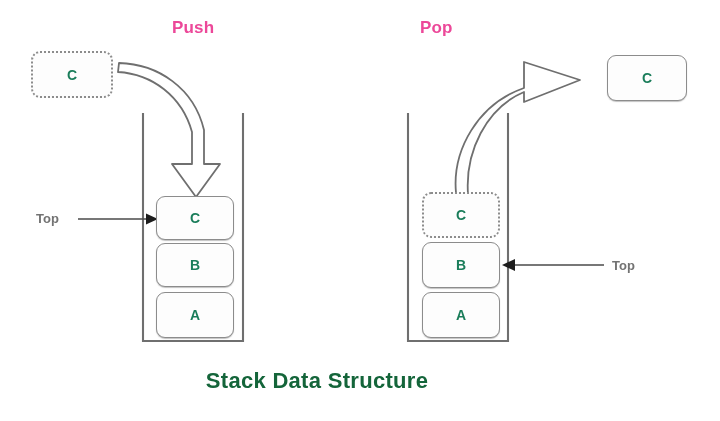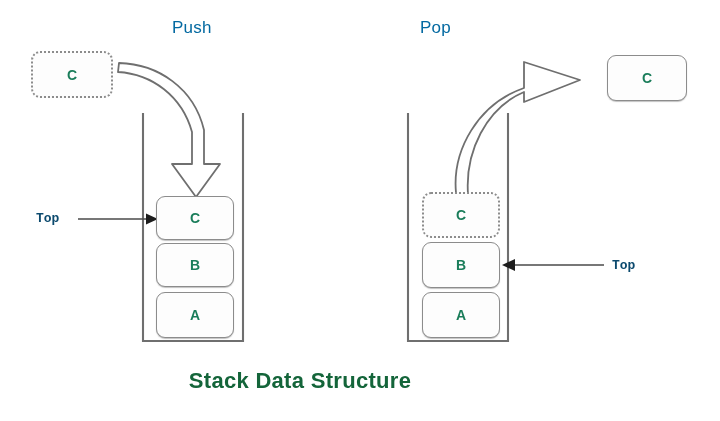--- a/index.html
+++ b/index.html
@@ -21,38 +21,39 @@
     left: 0;
     top: 0;
     width: 720px;
     height: 421px;
   }
 
   
   .op-label {
     position: absolute;
     font-size: 17px;
-    font-weight: normal;
-    color: #0369a1;
+    font-weight: bold;
+    color: #ec4899;
     letter-spacing: .2px;
     white-space: nowrap;
   }
   #push-label { left: 172px; top: 18px; }
   #pop-label  { left: 420px; top: 18px; }
 
   #diagram-title {
     position: absolute;
     left: 0;
     top: 368px;
     width: 600px;
     text-align: center;
     font-size: 22px;
     font-weight: bold;
     color: #14653a;
     letter-spacing: .3px;
+    padding-left: 17px;
   }
 
   
   .elem-box {
     position: absolute;
     box-sizing: border-box;
     border-radius: 9px;
     background: #fdfdfd;
     color: #1a7d5a;
     font-size: 14px;
@@ -82,23 +83,22 @@
   #pop-box-b { left: 422px; top: 242px; width: 78px; height: 46px; }
   #pop-box-a { left: 422px; top: 292px; width: 78px; height: 46px; }
   
   #pop-outgoing { left: 607px; top: 55px; width: 80px; height: 46px; }
 
   
   .top-label {
     position: absolute;
     font-size: 13px;
     font-weight: bold;
-    color: #0c4a6e;
+    color: #737373;
     white-space: nowrap;
-    font-family: Liberation Mono, monospace;
   }
   #push-top-label { left: 36px; top: 211px; }
   #pop-top-label  { left: 612px; top: 258px; }
 </style>
 </head>
 <body>
 
 <svg id="canvas" viewBox="0 0 720 421" xmlns="http://www.w3.org/2000/svg">
 
   <g>

